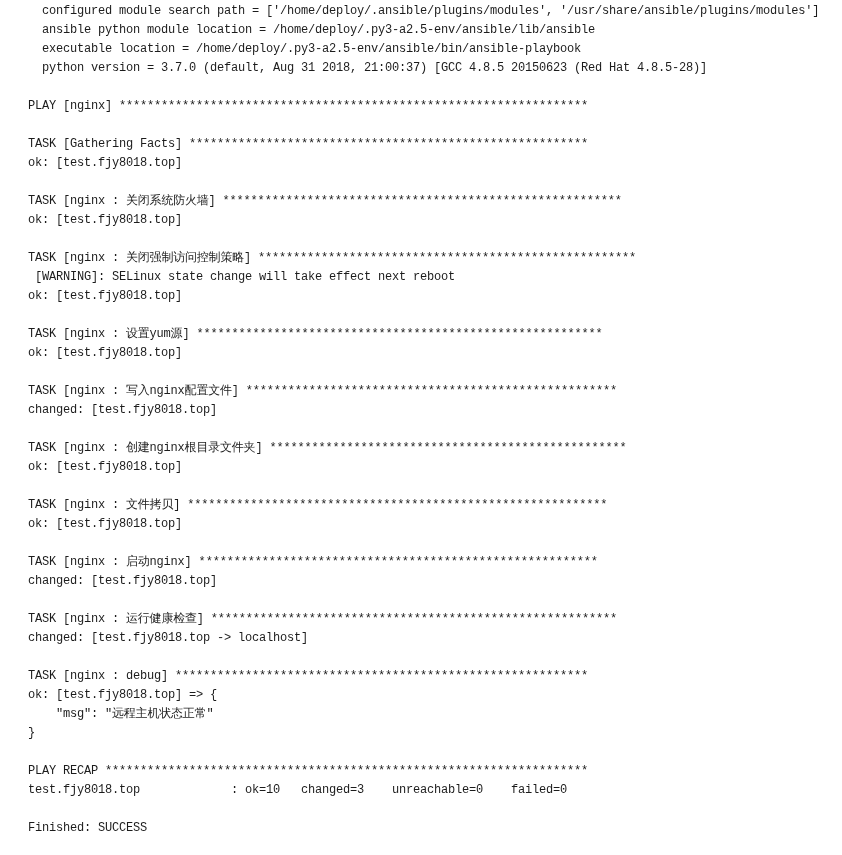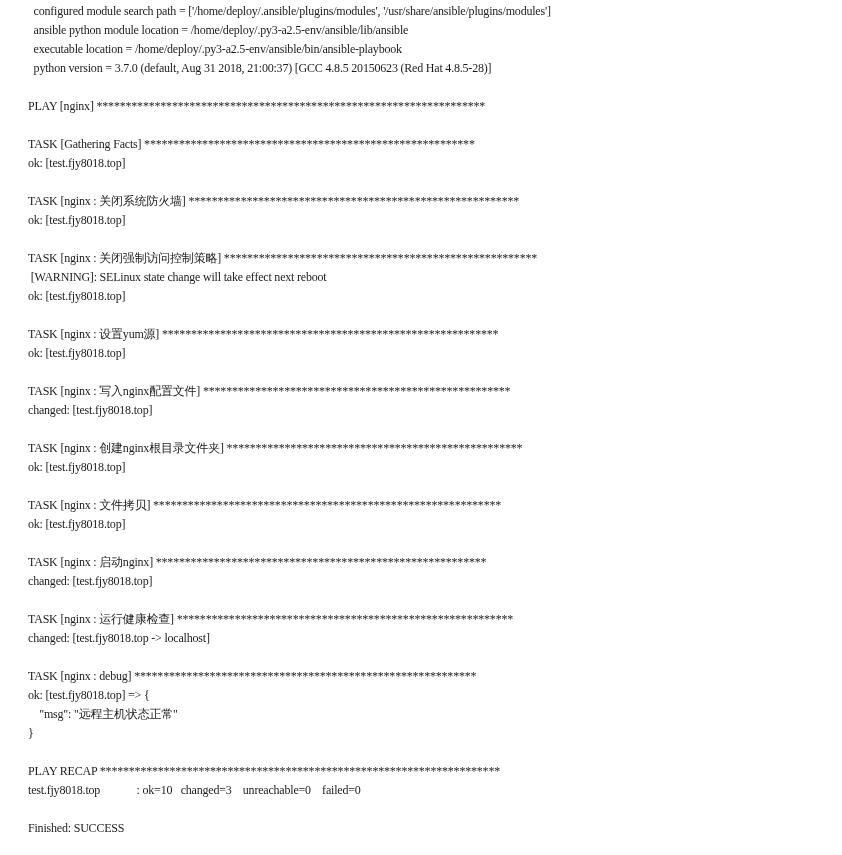--- a/index.html
+++ b/index.html
@@ -10,21 +10,21 @@
   body {
     width: 842px;
     height: 855px;
     overflow: hidden;
   }
   .console {
     box-sizing: border-box;
     width: 842px;
     height: 855px;
     padding: 2px 4px 0 28px;
-    font-family: Liberation Serif, serif;
+    font-family: Liberation Mono, monospace;
     font-size: 12px;
     line-height: 19px;
     letter-spacing: -0.2px;
     color: #1c1c1c;
     white-space: pre;
   }
   .line {
     height: 19px;
   }
 </style>

